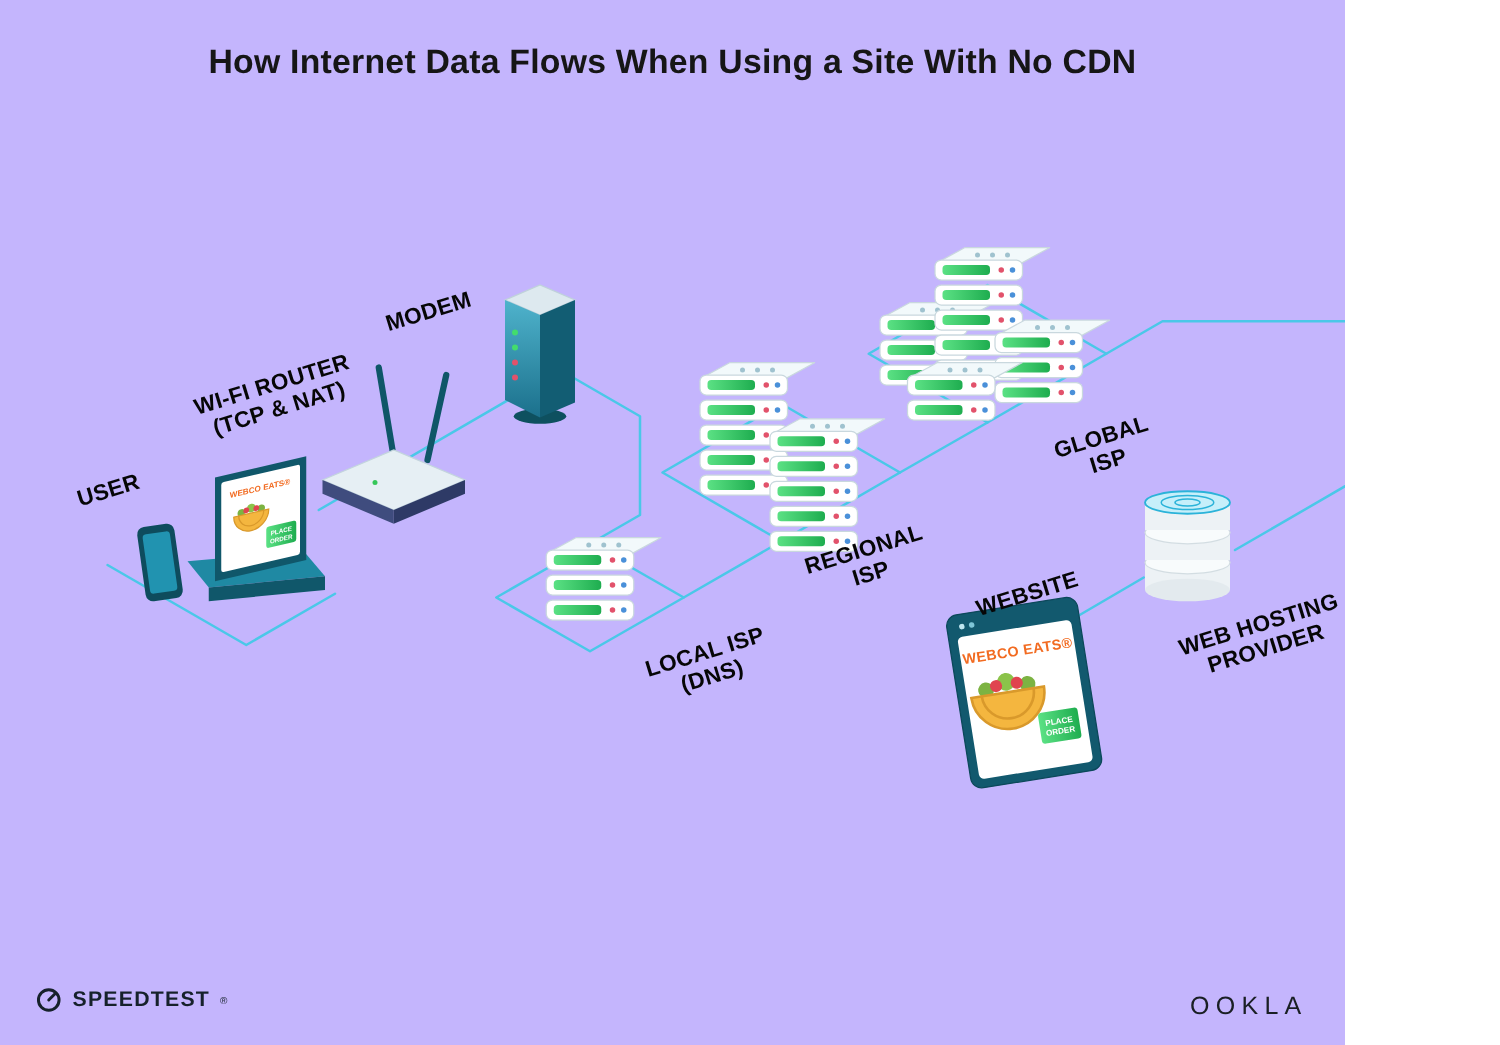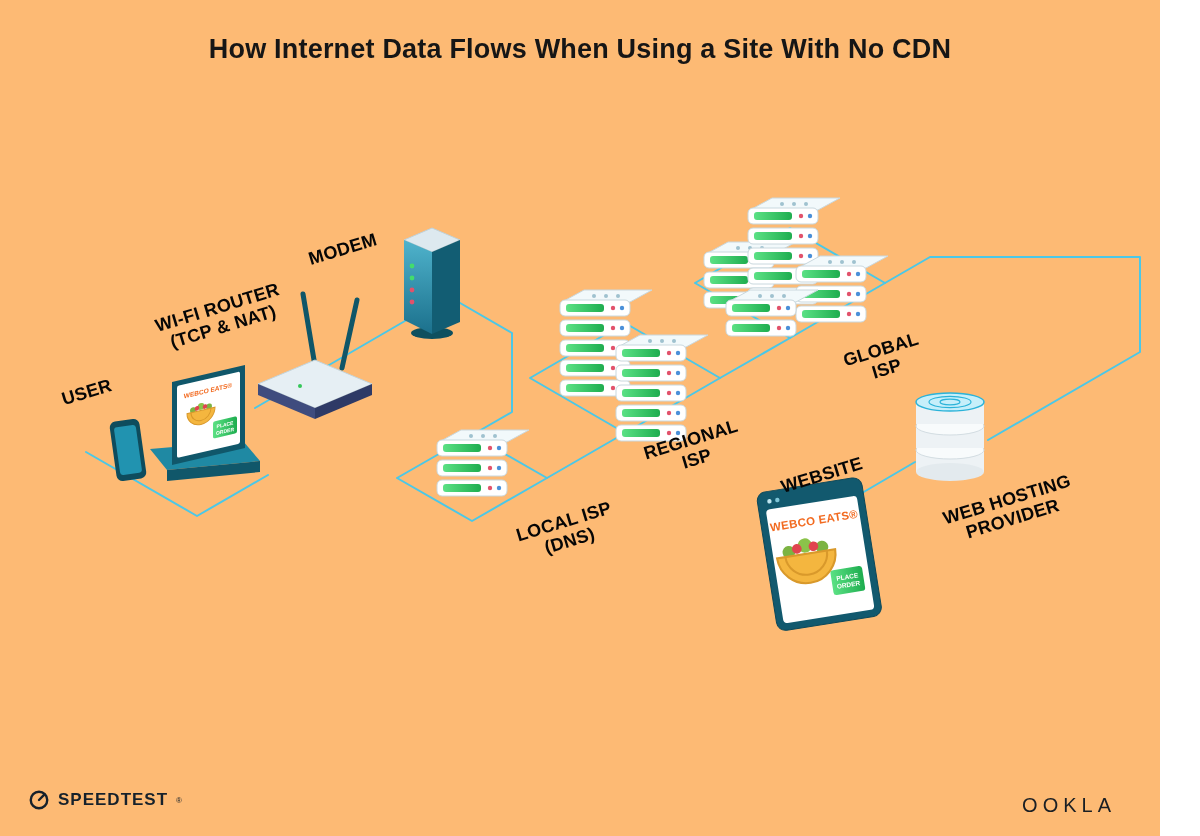--- a/index.html
+++ b/index.html
@@ -1,36 +1,36 @@
 <!DOCTYPE html>
 <html><head>
 <meta charset="utf-8">
 <style>
   * { box-sizing: border-box; }
   body { margin: 0; background: #ffffff; font-family: "Liberation Sans", sans-serif; }
-  .canvas { position: relative; width: 1160px; height: 836px; background: #fdba74; overflow: hidden; }
+  .canvas { position: relative; width: 1076px; height: 836px; background: #c4b5fd; overflow: hidden; }
 
   .header { position: absolute; top: 34px; left: 0; right: 0; text-align: center; }
   .header h1 { margin: 0; font-size: 27px; font-weight: bold; color: #161616; letter-spacing: .2px;
                font-family: "Liberation Sans", sans-serif; }
   .header p  { margin: 10px 0 0; font-size: 22px; font-weight: 400; color: #5b6a73; }
 
   .diagram { position: absolute; left: 0; top: 0; width: 1200px; height: 836px; }
   .diagram text { font-family: "Liberation Sans", sans-serif; }
 
   .iso-label { position: absolute; transform: rotate(-17deg); transform-origin: center;
                font-weight: bold; font-size: 18px; line-height: 1.1; color: #060606;
                text-align: center; letter-spacing: .3px; }
   .iso-label .line { display: block; }
 
   .footer-left { position: absolute; left: 28px; top: 789px; display: flex; align-items: center;
                  gap: 8px; color: #16212b; }
   .footer-left .wordmark { font-size: 17px; font-weight: bold; letter-spacing: 1px; color: #16212b; }
   .footer-left sup { font-size: 8px; vertical-align: super; }
-  .footer-right { position: absolute; right: 44px; top: 794px; font-size: 20px; font-weight: 400;
+  .footer-right { position: absolute; right: 30px; top: 794px; font-size: 20px; font-weight: 400;
                   letter-spacing: 5px; color: #1a1f24; }
 </style>
 </head>
 <body>
 
 <div class="canvas">
 
   <div class="header">
     <h1>How Internet Data Flows When Using a Site With No CDN</h1>
   </div>

